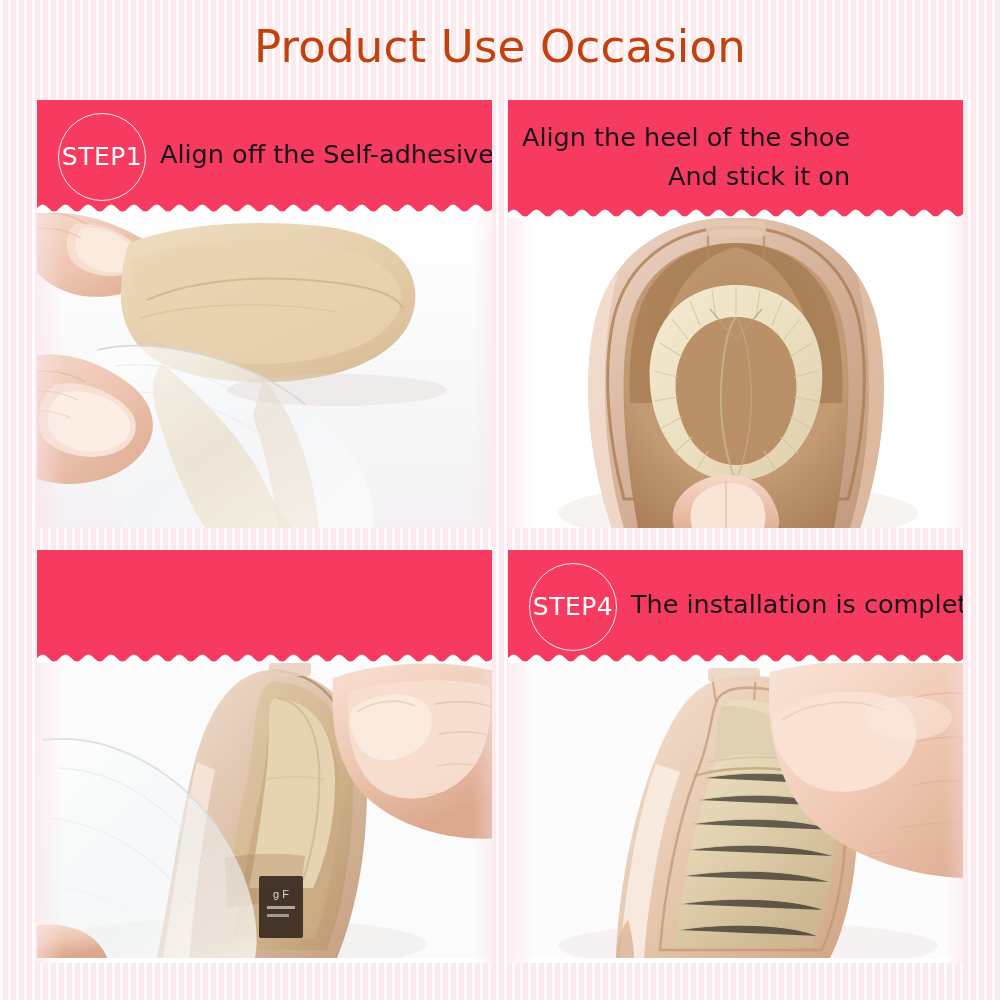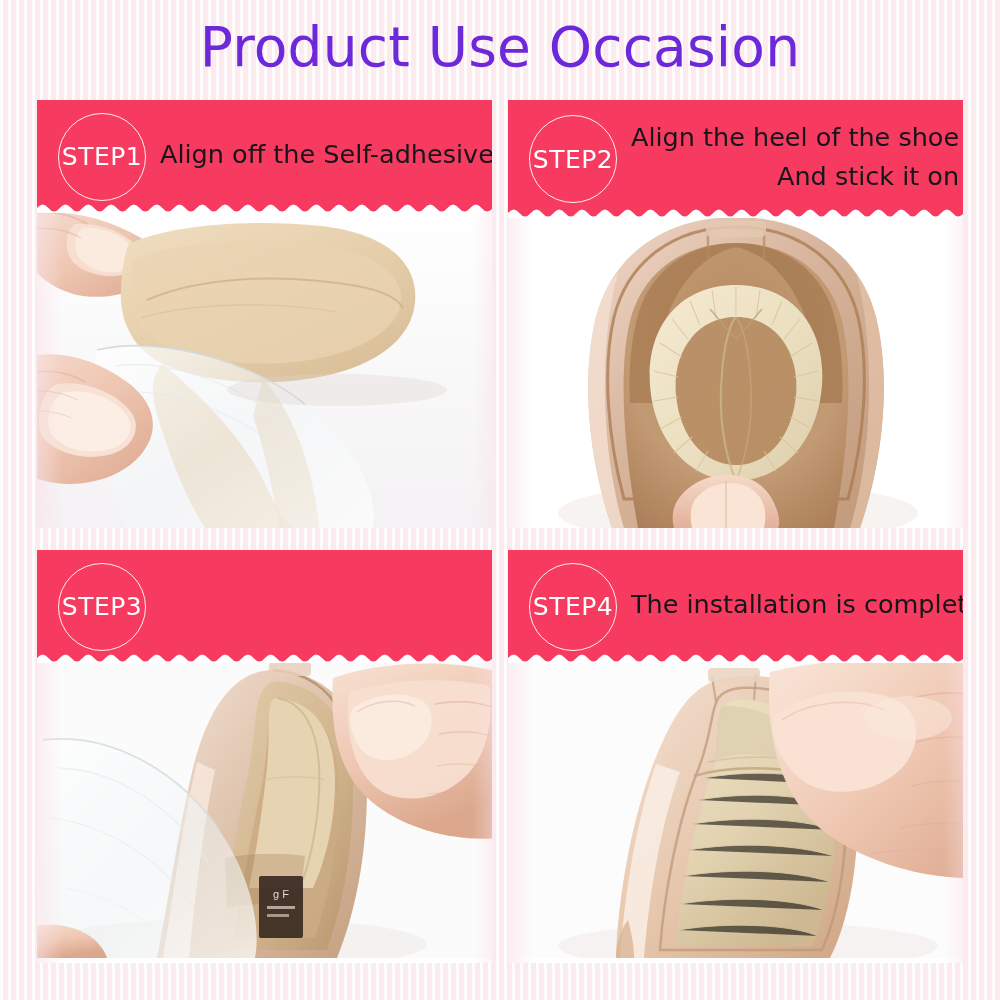--- a/index.html
+++ b/index.html
@@ -27,24 +27,24 @@
     height: 1000px;
   }
 
   
   .page-title {
     position: absolute;
     top: 17px;
     left: 0;
     width: 1000px;
     text-align: center;
-    font-size: 55px;
+    font-size: 45px;
     line-height: 60px;
     font-weight: 400;
-    color: #6d28d9;
+    color: #c2410c;
     letter-spacing: 0.2px;
     font-family: "DejaVu Sans", sans-serif;
     white-space: nowrap;
   }
 
   
   .grid {
     position: absolute;
     left: 37px;
     top: 100px;
@@ -234,23 +234,20 @@
           <path d="M-18,206 C2,200 22,204 34,210" stroke="#dda88f" stroke-width="1.1" fill="none" opacity="0.35"></path>
 
           <ellipse cx="300" cy="182" rx="110" ry="16" fill="#ded4cf" opacity="0.35"></ellipse>
         </svg>
         <div class="photo-edge"></div>
       </div>
     </div>
 
     <div class="panel two-line">
       <div class="banner">
-        <div class="step-badge">
-          <span class="step-badge-label">STEP2</span>
-        </div>
         <div class="step-text">
           <span>Align the heel of the shoe</span>
           <span class="line2">And stick it on</span>
         </div>
         <svg class="banner-waves" viewBox="0 0 455 13" preserveAspectRatio="none">
           <path d="M0,13 L0,7 Q5.7,0 11.4,7 T22.8,7 T34.2,7 T45.6,7 T57,7 T68.4,7 T79.8,7 T91.2,7
                    T102.6,7 T114,7 T125.4,7 T136.8,7 T148.2,7 T159.6,7 T171,7 T182.4,7 T193.8,7
                    T205.2,7 T216.6,7 T228,7 T239.4,7 T250.8,7 T262.2,7 T273.6,7 T285,7 T296.4,7
                    T307.8,7 T319.2,7 T330.6,7 T342,7 T353.4,7 T364.8,7 T376.2,7 T387.6,7 T399,7
                    T410.4,7 T421.8,7 T433.2,7 T444.6,7 T456,7 L456,13 Z" fill="#ffffff"></path>
@@ -343,23 +340,20 @@
           <path d="M186,288 C194,276 208,270 222,270 C236,270 248,276 254,288
                    C258,296 258,308 256,315 L184,315 C182,306 182,296 186,288 Z" fill="#f9e4d6"></path>
           <path d="M218,268 L218,315" stroke="#dcb59e" stroke-width="1.6" opacity="0.6"></path>
         </svg>
         <div class="photo-edge"></div>
       </div>
     </div>
 
     <div class="panel">
       <div class="banner">
-        <div class="step-badge">
-          <span class="step-badge-label">STEP3</span>
-        </div>
         <svg class="banner-waves" viewBox="0 0 455 13" preserveAspectRatio="none">
           <path d="M0,13 L0,7 Q5.7,0 11.4,7 T22.8,7 T34.2,7 T45.6,7 T57,7 T68.4,7 T79.8,7 T91.2,7
                    T102.6,7 T114,7 T125.4,7 T136.8,7 T148.2,7 T159.6,7 T171,7 T182.4,7 T193.8,7
                    T205.2,7 T216.6,7 T228,7 T239.4,7 T250.8,7 T262.2,7 T273.6,7 T285,7 T296.4,7
                    T307.8,7 T319.2,7 T330.6,7 T342,7 T353.4,7 T364.8,7 T376.2,7 T387.6,7 T399,7
                    T410.4,7 T421.8,7 T433.2,7 T444.6,7 T456,7 L456,13 Z" fill="#ffffff"></path>
         </svg>
       </div>
 
       <div class="photo">

